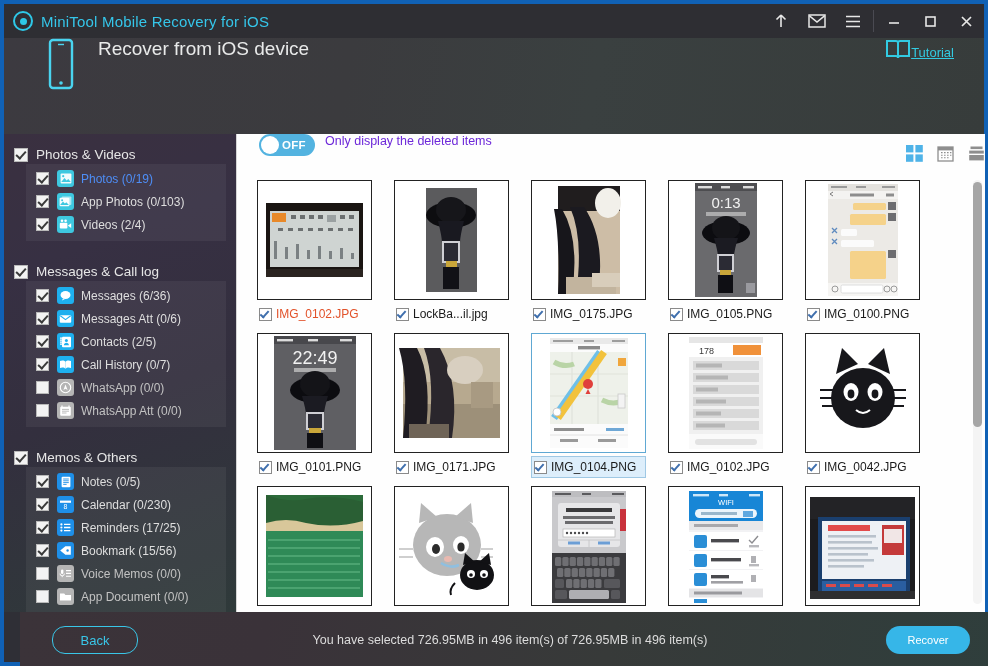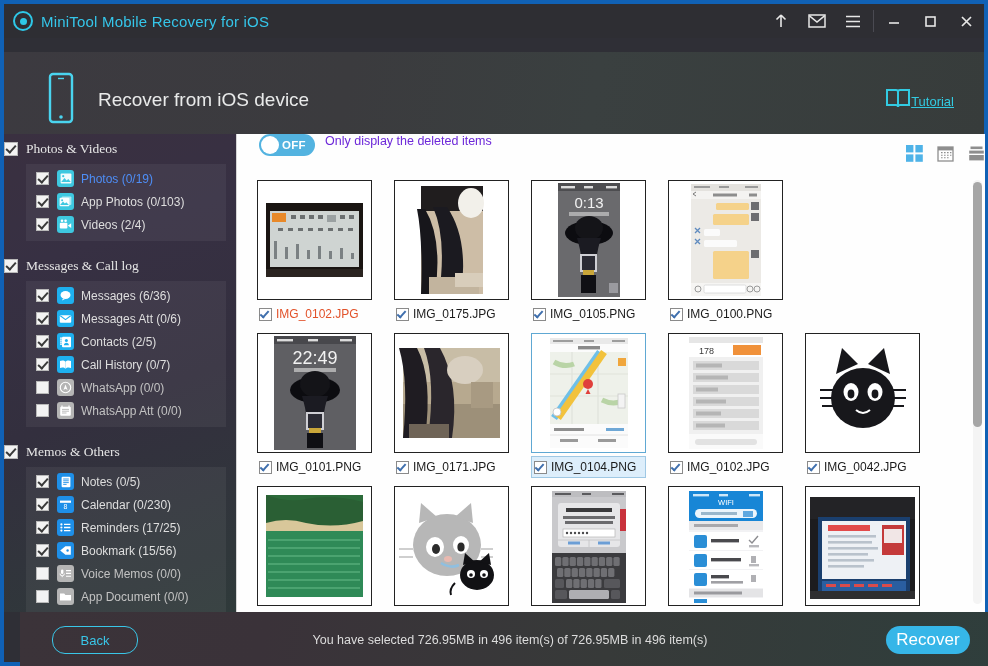--- a/index.html
+++ b/index.html
@@ -30,42 +30,42 @@
   }
   .winbtns{margin-left:auto;display:flex;align-items:center;height:34px;}
   .wbtn{
     width:36px;height:34px;display:flex;align-items:center;justify-content:center;
     color:#e7e7e7;font-size:15px;cursor:default;
   }
   .wbtn svg{display:block;}
   .wsep{width:1px;height:22px;background:#4a4a52;margin:0 2px;}
   
   .header{
-    position:absolute;left:0;top:48px;width:980px;height:96px;
+    position:absolute;left:0;top:34px;width:980px;height:96px;
     background:linear-gradient(100deg,#3c3a40 0%,#3b3b3e 35%,#3a4040 60%,#373c3b 100%);
-    display:flex;align-items:center;
+    display:flex;align-items:flex-start;
   }
   .phoneicon{margin-left:42px;margin-right:22px;}
   .headtitle{color:#e9eaea;font-size:19px;}
   .tutorial{
     margin-left:auto;margin-right:30px;display:flex;
     align-items:center;cursor:pointer;
   }
   .tutorial .tlabel{
     color:#32cbe2;font-size:13px;text-decoration:underline;margin-top:3px;
   }
   
   .bodywrap{position:absolute;left:0;top:130px;width:980px;height:478px;}
   .sidebar{
     position:absolute;left:0;top:0;width:232px;height:478px;
     background:linear-gradient(160deg,#3a3040 0%,#373043 25%,#332f3e 55%,#2f3a3a 100%);
     overflow:hidden;
   }
   .grouphdr{
-    display:flex;align-items:center;height:26px;margin-top:2px;font-family:Liberation Serif, serif;
+    display:flex;align-items:flex-end;height:26px;padding-left:10px;margin-top:2px;
   }
   .grouphdr .glabel{color:#e6e6e6;font-size:13.5px;margin-left:8px;}
   .groupbox{
     margin:2px 10px 0 22px;background:rgba(255,255,255,.055);padding:3px 0 5px 0;
   }
   .row{display:flex;align-items:center;height:23px;padding-left:10px;}
   .row .rlabel{font-size:12px;color:#dedede;margin-left:7px;}
   .row.active .rlabel{color:#4e8ef7;}
   .row .iconbox{
     width:17px;height:17px;border-radius:3px;margin-left:8px;
@@ -148,21 +148,21 @@
   .backbtn{
     margin-left:32px;width:84px;height:26px;border:1px solid #39c6e8;border-radius:13px;
     color:#39c6e8;font-size:13px;display:flex;align-items:center;justify-content:center;cursor:pointer;
   }
   .statustext{
     position:absolute;left:0;right:0;text-align:center;color:#dcdcdc;font-size:12.5px;
     pointer-events:none;
   }
   .recoverbtn{
     margin-left:auto;margin-right:30px;width:84px;height:28px;border-radius:14px;background:#36b6e8;
-    color:#fff;font-size:17px;display:flex;align-items:center;justify-content:center;cursor:pointer;
+    color:#fff;font-size:11px;display:flex;align-items:center;justify-content:center;cursor:pointer;
   }
   
   .art{width:100%;height:100%;position:relative;}
 </style>
 </head>
 <body>
 
 <div class="app">
 
   <div class="titlebar">
@@ -486,20 +486,39 @@
                 </g>
                 <rect x="8" y="88" width="97" height="8" fill="#2a2420"></rect>
               </svg>
             </div>
             <div class="caption">
               <span class="cbs"></span>
               <span class="cname deleted">IMG_0102.JPG</span>
             </div>
           </div>
 
+          <div class="cell">
+            <div class="thumb">
+              <svg class="art" viewBox="0 0 113 118" preserveAspectRatio="none">
+                <rect width="113" height="118" fill="#ffffff"></rect>
+                <rect x="31" y="7" width="51" height="104" fill="#5b5b5d"></rect>
+                <ellipse cx="56" cy="34" rx="25" ry="13" fill="#0d0d10"></ellipse>
+                <ellipse cx="56" cy="29" rx="15" ry="13" fill="#16161a"></ellipse>
+                <path d="M43 40 q4 16 4 22 h18 q0 -7 4 -22 z" fill="#191920"></path>
+                <rect x="47" y="60" width="18" height="22" fill="#cfcfd4"></rect>
+                <rect x="49" y="62" width="14" height="18" fill="#2a2a33"></rect>
+                <rect x="51" y="80" width="11" height="7" fill="#c9a63a"></rect>
+                <rect x="48" y="86" width="16" height="22" fill="#111116"></rect>
+              </svg>
+            </div>
+            <div class="caption">
+              <span class="cbs"></span>
+              <span class="cname">LockBa...il.jpg</span>
+            </div>
+          </div>
 
           <div class="cell">
             <div class="thumb">
               <svg class="art" viewBox="0 0 113 118" preserveAspectRatio="none">
                 <rect width="113" height="118" fill="#ffffff"></rect>
                 <rect x="26" y="5" width="62" height="108" fill="#cdbda6"></rect>
                 <path d="M26 5 h62 v25 h-62z" fill="#201d1e"></path>
                 <ellipse cx="76" cy="22" rx="13" ry="15" fill="#f2f0ea"></ellipse>
                 <path d="M30 28 q18 30 10 85 h-14 q2 -55 -4 -85z" fill="#17161b"></path>
                 <path d="M52 26 q22 32 14 87 h-22 q8 -55 -6 -87z" fill="#1b1a20"></path>

